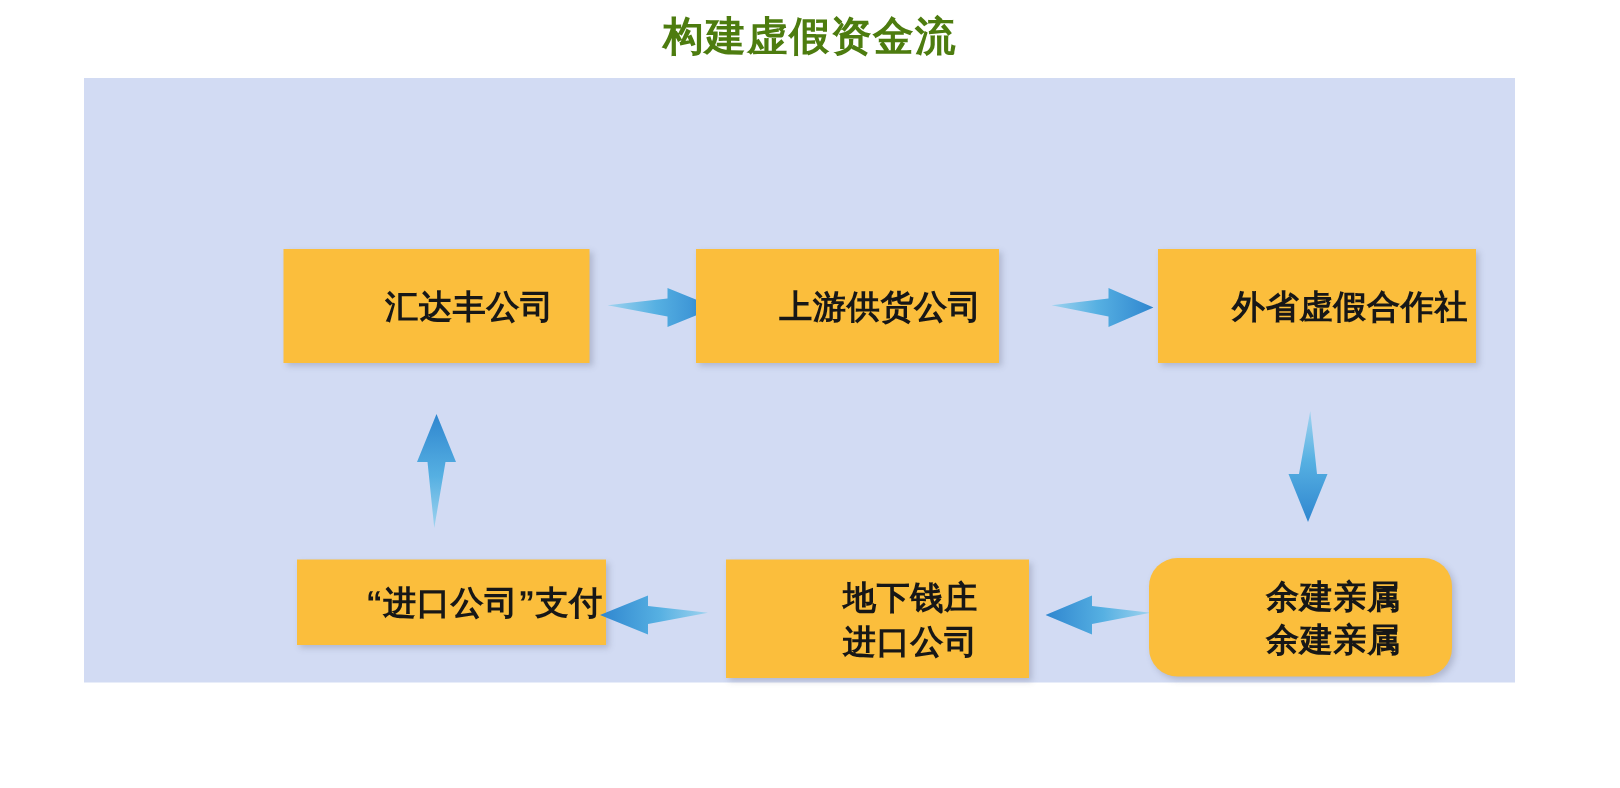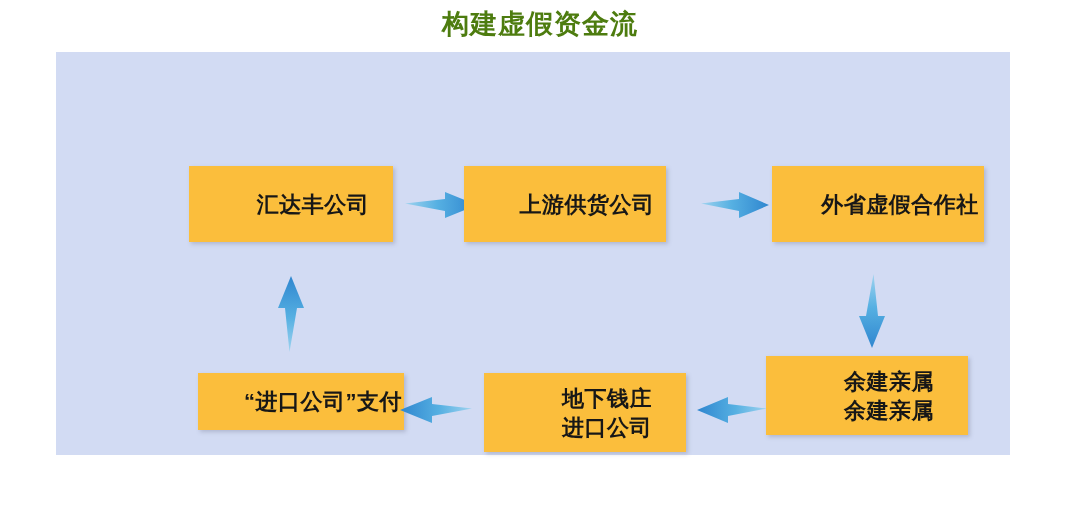--- a/index.html
+++ b/index.html
@@ -59,21 +59,21 @@
   .node .line2 {
     display: block;
   }
   
   #node-huidafeng   { left: 133px; top: 114px; width: 204px; height: 76px; }
   #node-supplier    { left: 408px; top: 114px; width: 202px; height: 76px; }
   #node-coop        { left: 716px; top: 114px; width: 212px; height: 76px; }
   
   #node-importpay   { left: 142px; top: 321px; width: 206px; height: 57px; }
   #node-underground { left: 428px; top: 321px; width: 202px; height: 79px; }
-  #node-relative    { left: 710px; top: 304px; width: 202px; height: 79px; }
+  #node-relative    { left: 710px; top: 320px; width: 202px; height: 79px; border-radius: 19px; }
 
   .arrow {
     position: absolute;
   }
   .arrow svg { display: block; }
 
   #arrow-h1 { left: 349px; top: 137px; width: 72px; height: 32px; }
   #arrow-h2 { left: 645px; top: 137px; width: 68px; height: 32px; }
   #arrow-h3 { left: 641px; top: 342px; width: 70px; height: 32px; }
   #arrow-h4 { left: 344px; top: 342px; width: 72px; height: 32px; }

